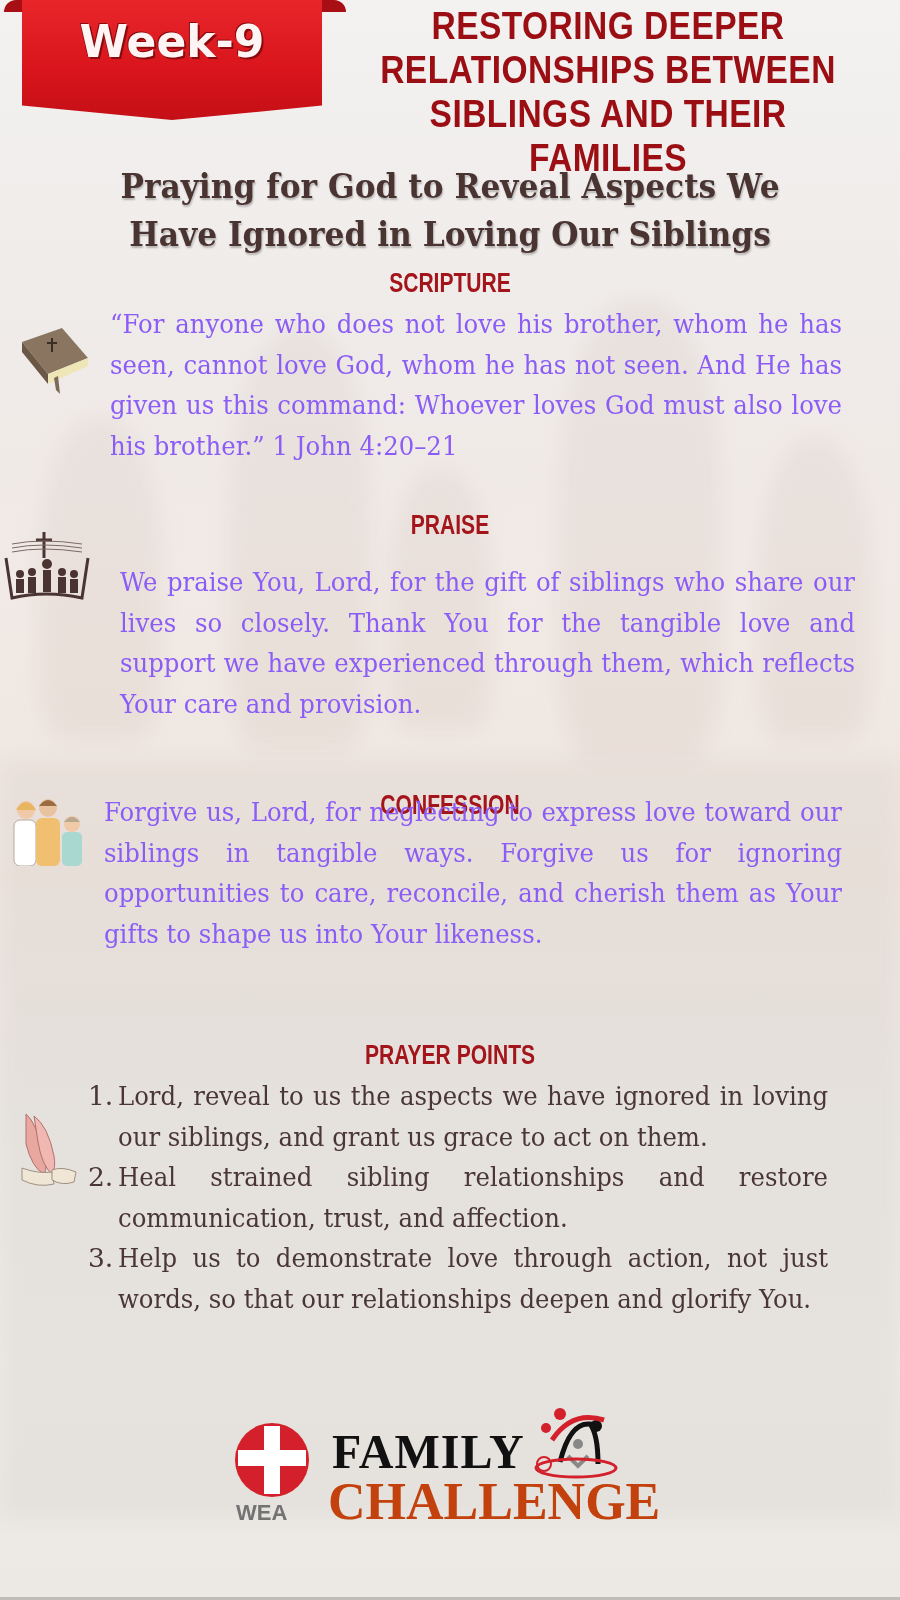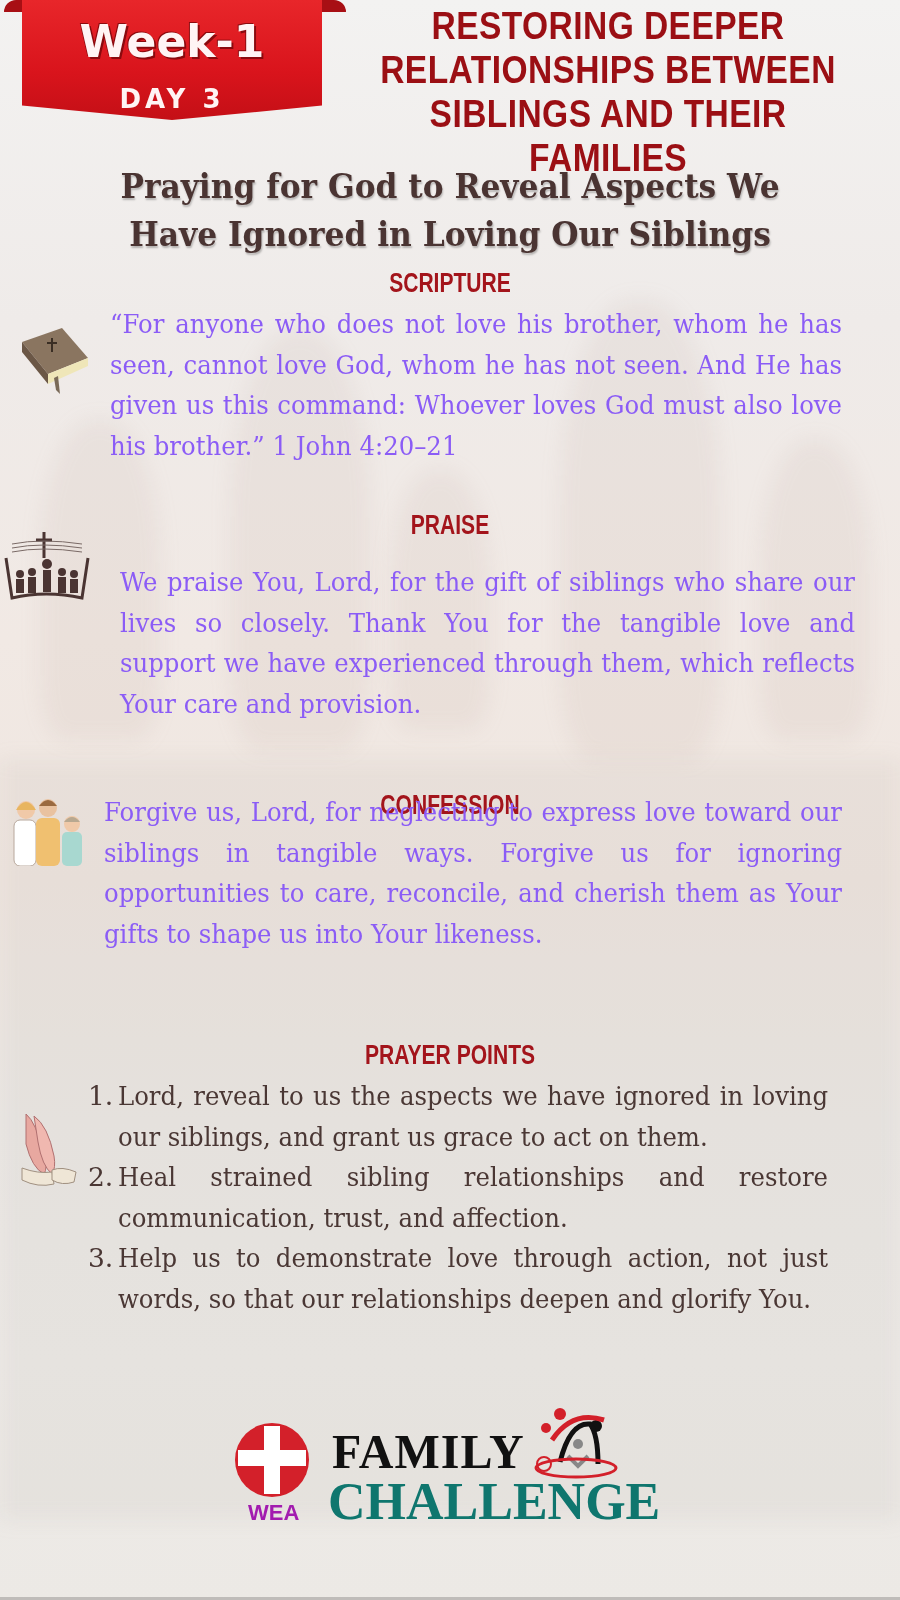--- a/index.html
+++ b/index.html
@@ -70,46 +70,45 @@
     .prayer-item .txt { display: block; transform: scaleX(0.92); transform-origin: left top; width: 108.7%; }
     .logo { position: absolute; left: 230px; top: 1420px; width: 420px; height: 130px; }
     .logo-family {
       position: absolute; left: 82px; top: 4px;
       font-family: "Liberation Serif", serif; font-weight: bold; font-size: 48px; color: #111;
       letter-spacing: 1px;
       margin-left: 20px;
     }
     .logo-challenge {
       position: absolute; left: 98px; top: 52px;
-      font-family: "Liberation Serif", serif; font-weight: bold; font-size: 52px; color: #0f766e;
+      font-family: "Liberation Serif", serif; font-weight: bold; font-size: 52px; color: #c2410c;
       letter-spacing: 0px;
     }
     .logo-wea {
-      position: absolute; left: 18px; top: 80px;
-      font-family: "Liberation Sans", sans-serif; font-weight: bold; font-size: 22px; color: #a21caf;
+      position: absolute; left: 6px; top: 80px;
+      font-family: "Liberation Sans", sans-serif; font-weight: bold; font-size: 22px; color: #737373;
     }
     .bottom-line { position: absolute; left: 0; bottom: 0; width: 900px; height: 3px; background: #bfbcb9; }
   </style>
 </head>
 <body>
 
 <div class="bg-figures">
   <div class="fig" style="left:40px; top:420px; width:120px; height:320px;"></div>
   <div class="fig" style="left:230px; top:330px; width:140px; height:420px;"></div>
   <div class="fig" style="left:390px; top:470px; width:100px; height:260px;"></div>
   <div class="fig" style="left:560px; top:300px; width:160px; height:460px;"></div>
   <div class="fig" style="left:760px; top:440px; width:110px; height:300px;"></div>
   <div class="fig" style="left:0; top:760px; width:900px; height:760px; border-radius:0; background:rgba(170,160,150,0.10);"></div>
 </div>
 
 <div class="banner-tab-l"></div>
 <div class="banner-tab-r"></div>
 <div class="banner">
-  <div class="banner-week">Week-1</div>
-  <div class="banner-day">DAY 3</div>
+  <div class="banner-week">Week-9</div>
 </div>
 
 <div class="series-title">
   <div>RESTORING DEEPER</div>
   <div>RELATIONSHIPS BETWEEN</div>
   <div>SIBLINGS AND THEIR FAMILIES</div>
 </div>
 
 <div class="day-title">
   <div>Praying for God to Reveal Aspects We</div>

